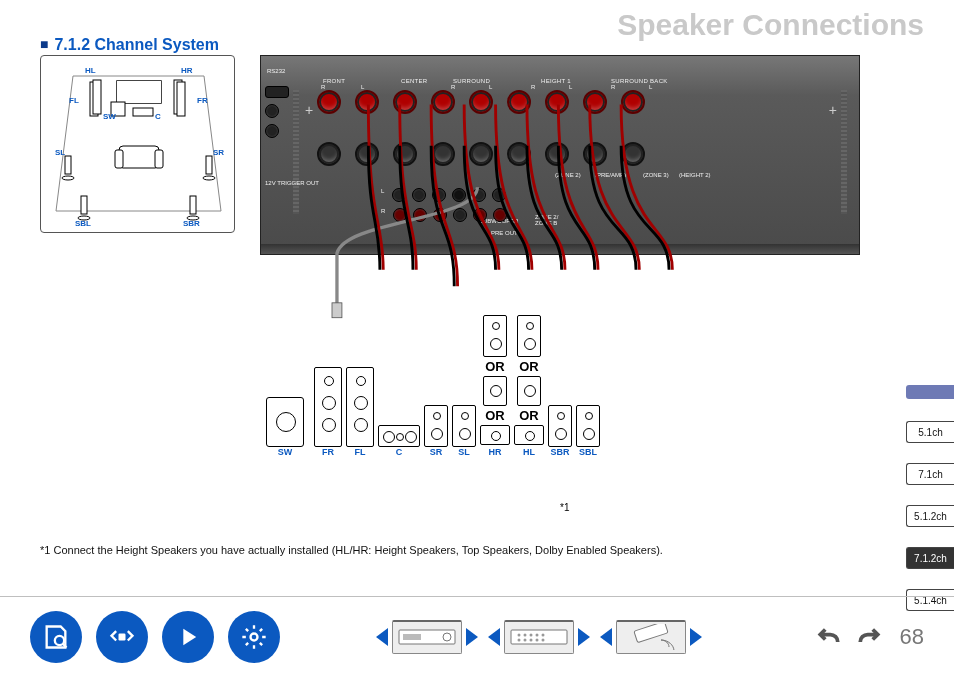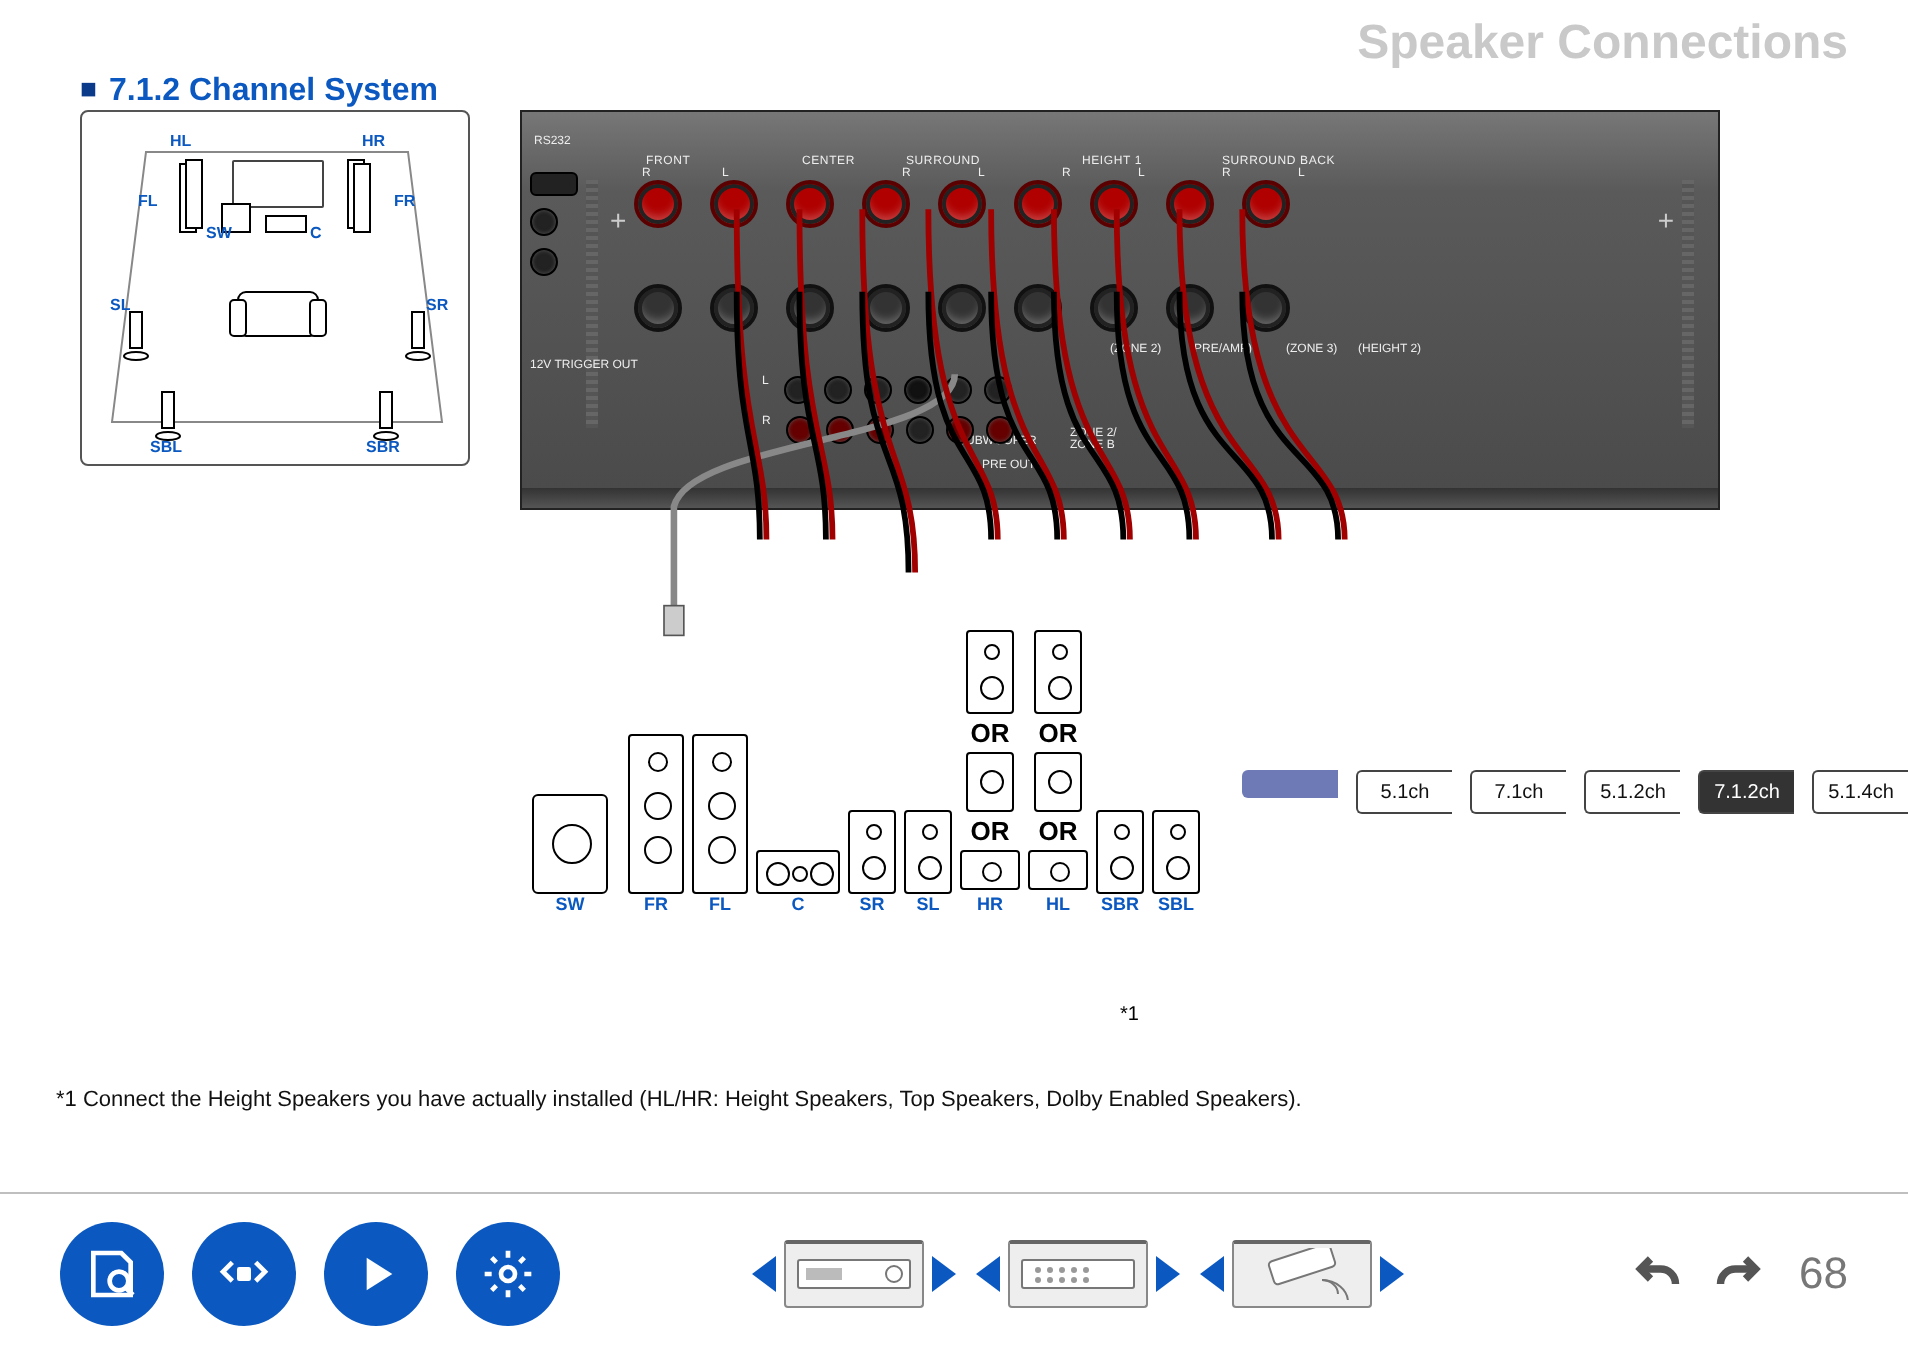--- a/index.html
+++ b/index.html
@@ -8,21 +8,21 @@
     height: 676px;
     font-family: Arial, Helvetica, sans-serif;
     background: #fff;
     position: relative;
     overflow: hidden;
   }
   .header-title {
     position: absolute;
     top: 8px;
     right: 30px;
-    font-size: 24px;
+    font-size: 30px;
     font-weight: bold;
     color: #c9c9c9;
   }
   .section-title {
     position: absolute;
     top: 36px;
     left: 40px;
     font-size: 16px;
     font-weight: bold;
     color: #0b59c0;
@@ -164,33 +164,33 @@
   .foot-marker {
     position: absolute;
     top: 502px;
     left: 560px;
     font-size: 10px;
   }
 
   .footnote {
     position: absolute;
     top: 544px;
-    left: 28px;
+    left: 40px;
     font-size: 11px;
     color: #111;
   }
 
   
   .channel-tabs {
     position: absolute;
     right: 0;
     top: 385px;
     display: flex;
-    flex-direction: row;
-    gap: 9px;
+    flex-direction: column;
+    gap: 20px;
   }
   .ch-tab {
     width: 48px;
     height: 22px;
     border: 1px solid #444;
     border-right: none;
     border-radius: 3px 0 0 3px;
     font-size: 10px;
     display: flex;
     align-items: center;

